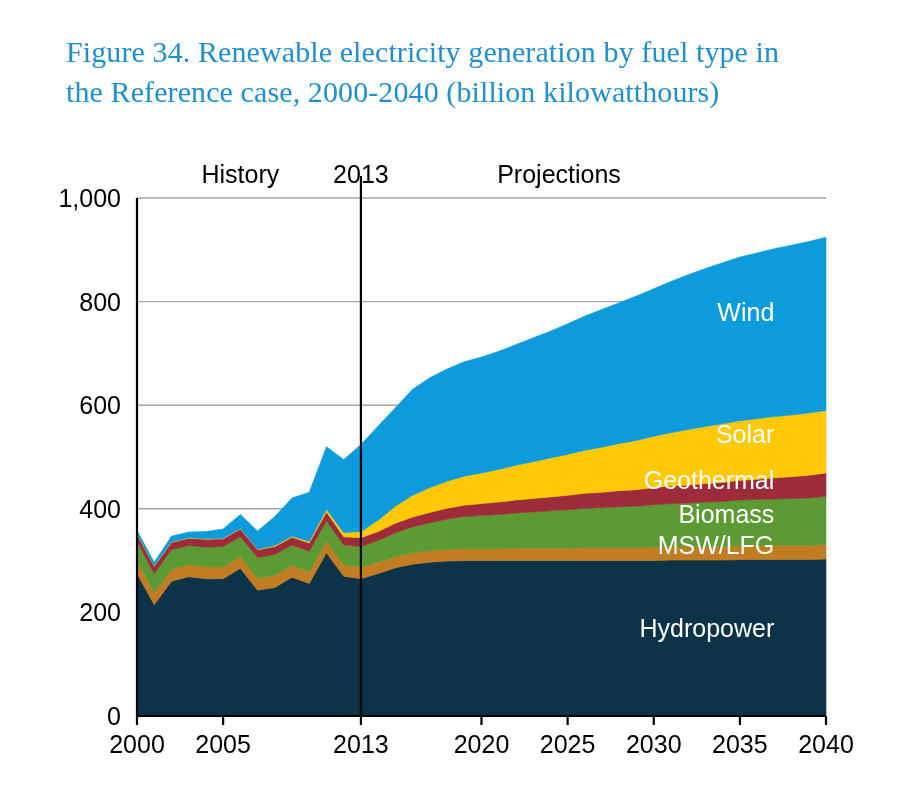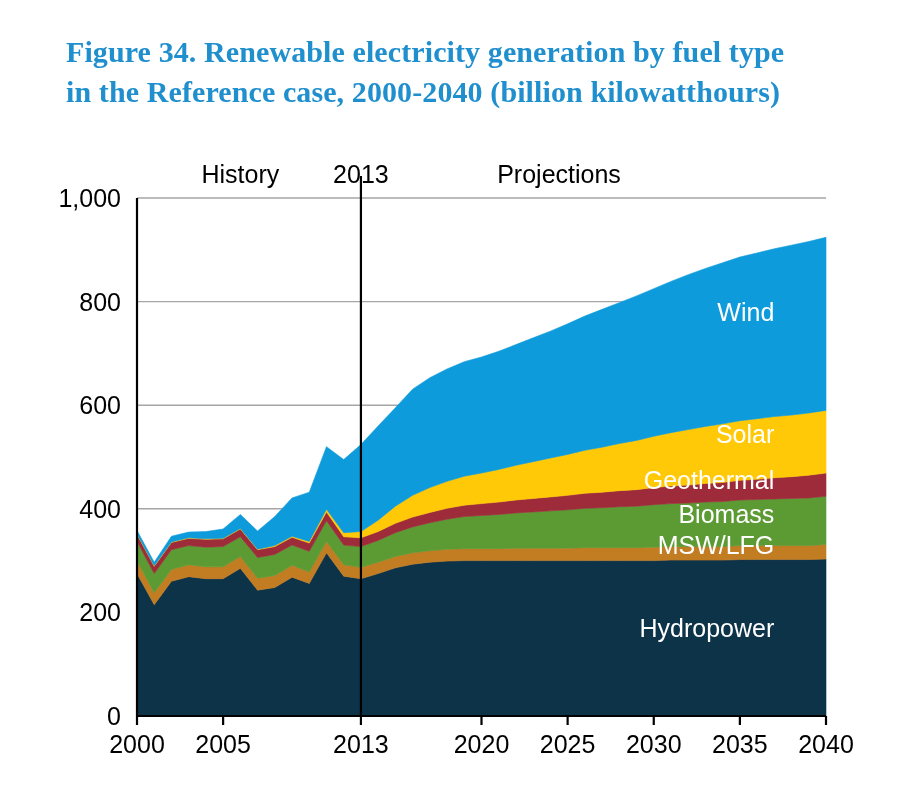--- a/index.html
+++ b/index.html
@@ -14,21 +14,21 @@
     font-family: "Liberation Sans", sans-serif;
     overflow: hidden;
   }
 
   #figure-title {
     position: absolute;
     left: 66px;
     top: 32px;
     width: 730px;
     font-family: "Liberation Serif", serif;
-    font-weight: bold;
+    font-weight: normal;
     font-size: 30px;
     line-height: 1.32;
     color: #1F8FCE;
     letter-spacing: 0.1px;
   }
 
   #chart-area {
     position: absolute;
     left: 0;
     top: 0;

